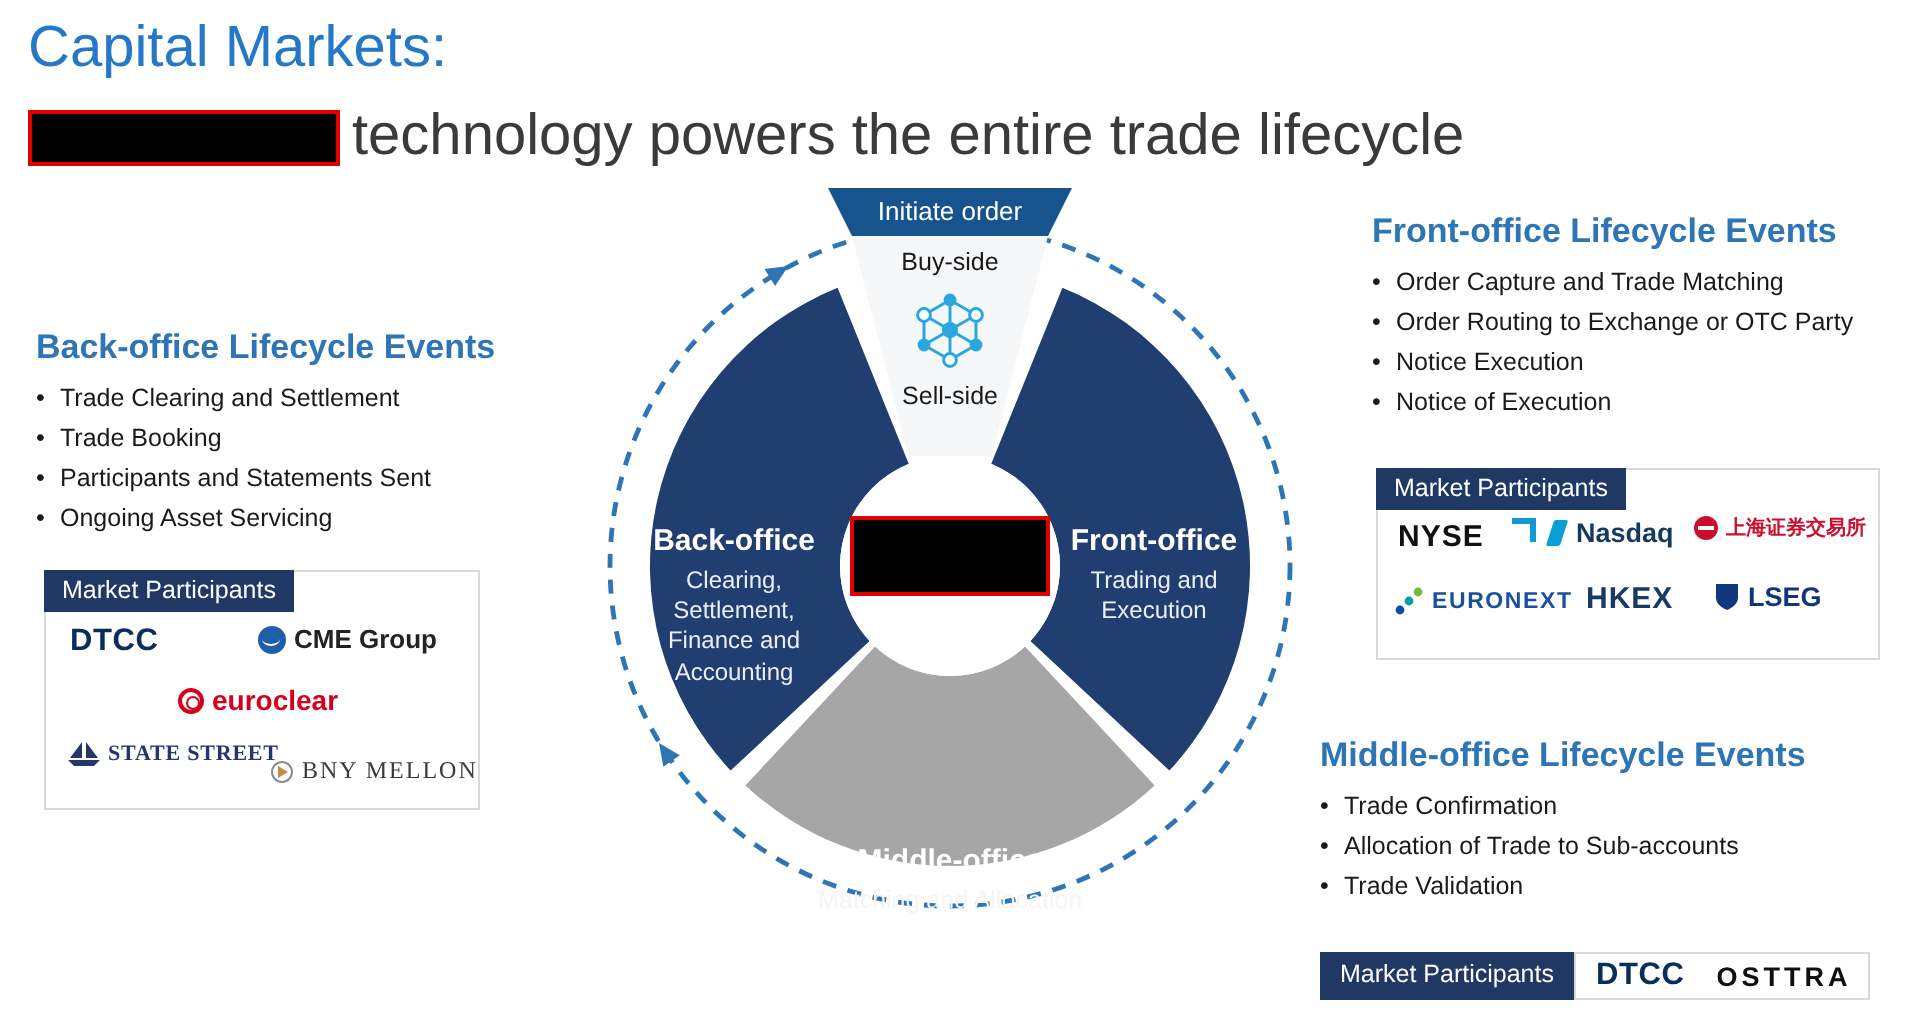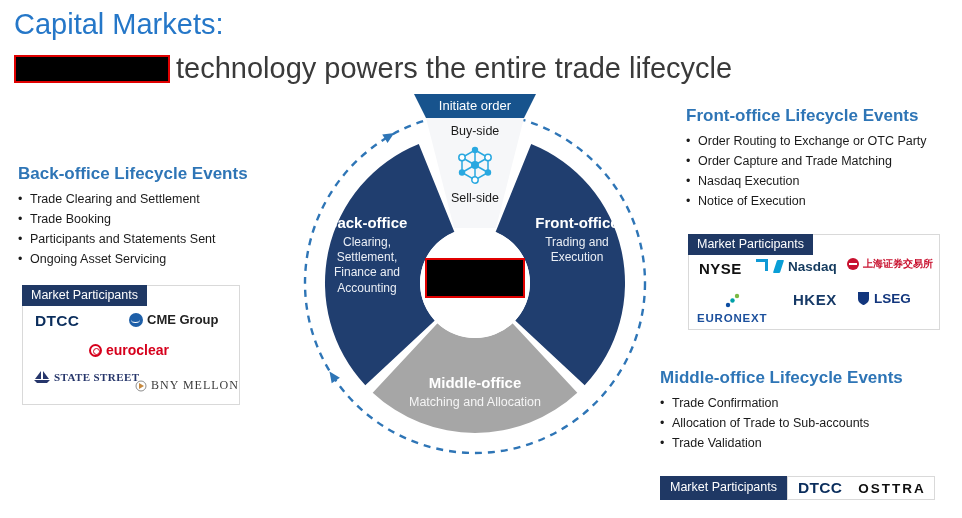--- a/index.html
+++ b/index.html
@@ -49,40 +49,40 @@
   
   .nyse{left:10px;top:24px;font-size:15px;font-weight:bold;color:#111;letter-spacing:.5px;gap:12px;}
   .nyse-mark{display:inline-block;width:9px;height:9px;border-top:3px solid #0F99D5;
              border-right:3px solid #0F99D5;margin-left:2px;margin-bottom:6px;}
   .nasdaq{left:86px;top:24px;font-size:13.5px;font-weight:bold;color:#143A5E;}
   .nasdaq-mark{display:inline-block;width:7px;height:13px;background:#099ED6;
                transform:skewX(-18deg);border-radius:1px;margin-right:2px;}
   .sse{left:158px;top:22px;font-size:10px;font-weight:bold;color:#C8102E;}
   .sse-icon{display:inline-block;width:12px;height:12px;border-radius:50%;background:#C8102E;position:relative;}
   .sse-icon::after{content:"";position:absolute;left:2px;top:5px;width:8px;height:2px;background:#fff;}
-  .euronext{left:8px;top:58px;font-size:11.5px;font-weight:bold;color:#1B4F9C;letter-spacing:.8px;flex-direction:column;}
+  .euronext{left:8px;top:58px;font-size:11.5px;font-weight:bold;color:#1B4F9C;letter-spacing:.8px;}
   .hkex{left:104px;top:56px;font-size:15px;font-weight:bold;color:#173A67;letter-spacing:.5px;}
   .lseg{left:168px;top:56px;font-size:13.5px;font-weight:bold;color:#12367D;}
 
   
   .middle-mp{position:absolute;left:660px;top:476px;display:flex;height:24px;}
   .mp-bar-inline{background:#1F3864;color:#fff;font-size:12.5px;padding:4px 10px 0;box-sizing:border-box;}
   .mp-card-inline{display:flex;align-items:center;gap:16px;background:#fff;border:1px solid #D9D9D9;
                   padding:0 10px;width:148px;overflow:hidden;box-sizing:border-box;}
   .osttra{font-weight:bold;font-size:13.5px;letter-spacing:2px;color:#0f0f0f;}
 
   
   .wheel{position:absolute;left:290px;top:88px;width:370px;height:385px;}
   .wheel svg.base{position:absolute;left:0;top:0;}
   .overlay{position:absolute;text-align:center;}
   .banner-label{left:0;right:0;top:10px;color:#fff;font-size:13px;}
   .buy-side{left:125px;top:36px;width:120px;font-size:12.5px;color:#1a1a1a;}
   .net-icon{left:162px;top:54px;width:46px;height:46px;}
   .sell-side{left:125px;top:103px;width:120px;font-size:12.5px;color:#1a1a1a;}
-  .seg{color:#fff;}
+  .seg{color:#fff;margin-top:48px;}
   .seg-title{font-size:15px;font-weight:bold;}
   .seg-sub{font-size:12px;color:#EAEEF5;margin:4px auto 0;line-height:1.27;}
   .seg-back{left:17px;top:126px;width:120px;}
   .seg-back .seg-sub{width:92px;}
   .seg-front{left:227px;top:126px;width:120px;}
   .seg-front .seg-sub{width:80px;}
   .seg-middle{left:85px;top:286px;width:200px;}
   .seg-middle .seg-sub{font-size:12.5px;color:#F5F5F5;}
   .redact-center{position:absolute;left:135px;top:170px;width:100px;height:40px;
                  background:#000;border:2.5px solid #E00000;box-sizing:border-box;}
@@ -187,23 +187,23 @@
       <div class="seg-title">Middle-office</div>
       <div class="seg-sub">Matching and Allocation</div>
     </div>
 
     <div class="redact-center"></div>
   </div>
 
   <div class="front-panel">
     <div class="panel-heading">Front-office Lifecycle Events</div>
     <ul class="bullets">
+      <li>Order Capture and Trade Matching</li>
       <li>Order Routing to Exchange or OTC Party</li>
-      <li>Order Capture and Trade Matching</li>
-      <li>Nasdaq Execution</li>
+      <li>Notice Execution</li>
       <li>Notice of Execution</li>
     </ul>
   </div>
 
   <div class="mp-card front-card">
     <div class="mp-bar">Market Participants</div>
     <div class="logo nyse">
       <span>NYSE</span>
       <span class="nyse-mark"></span>
     </div>

